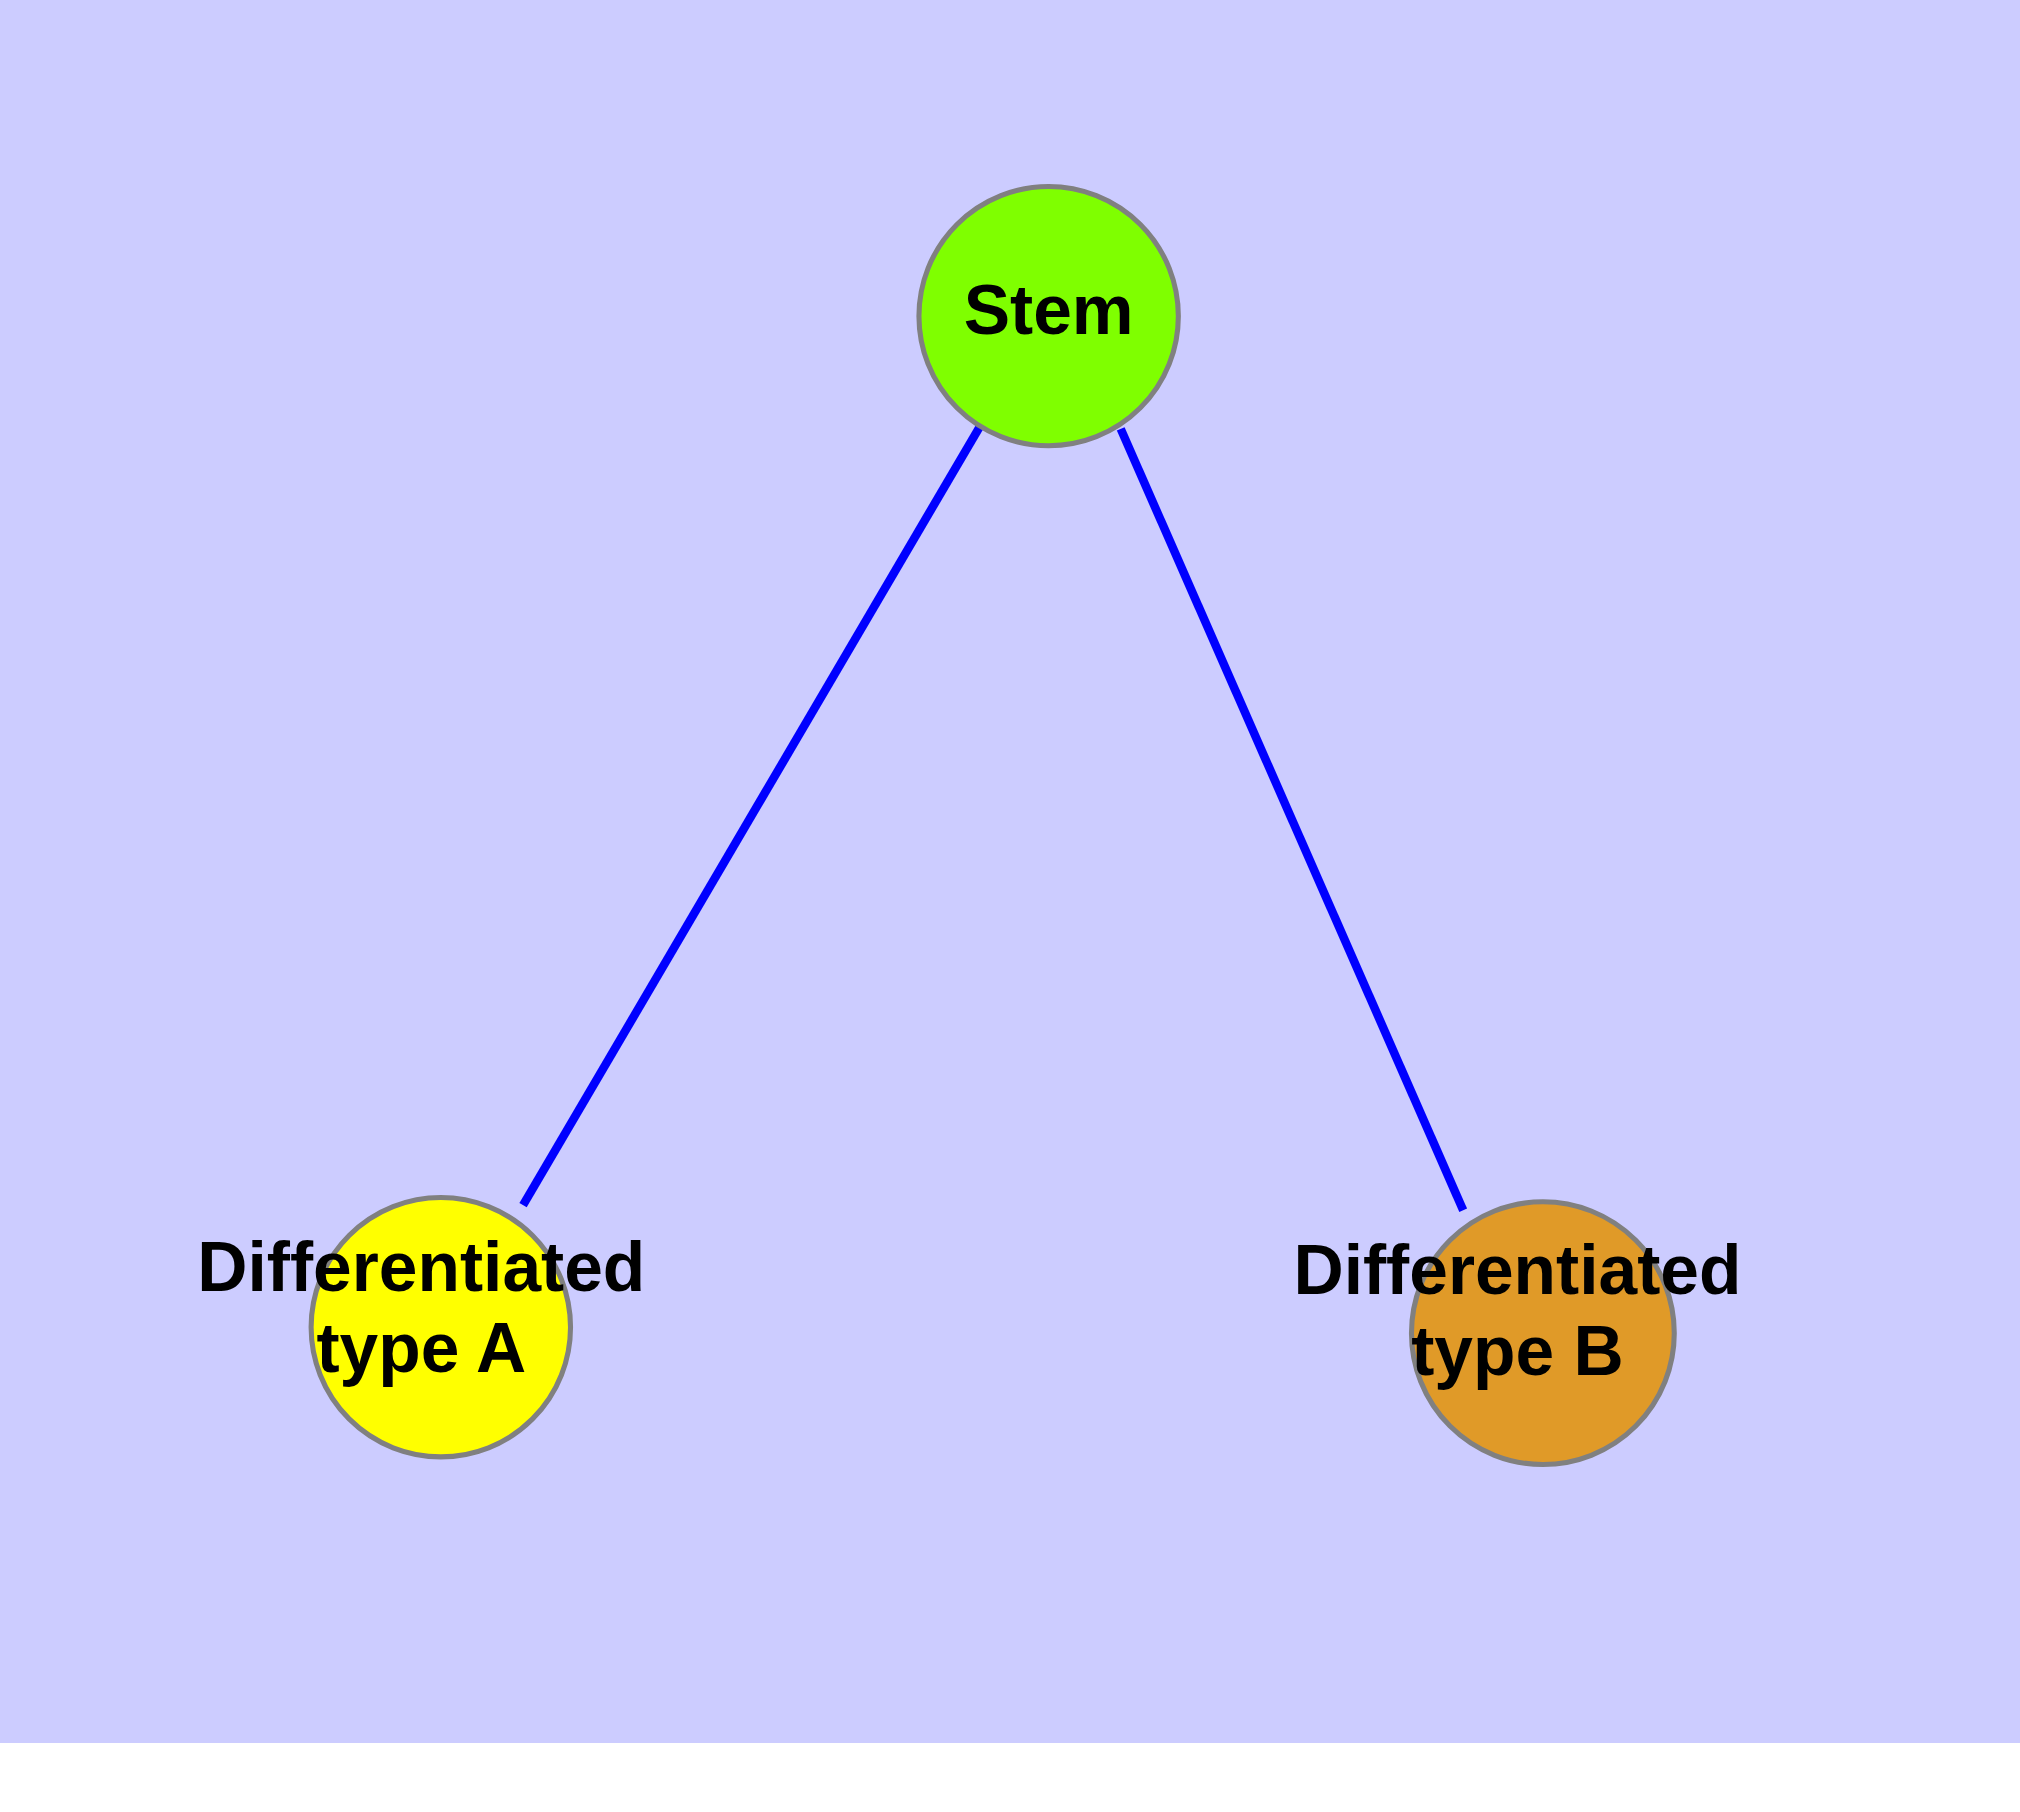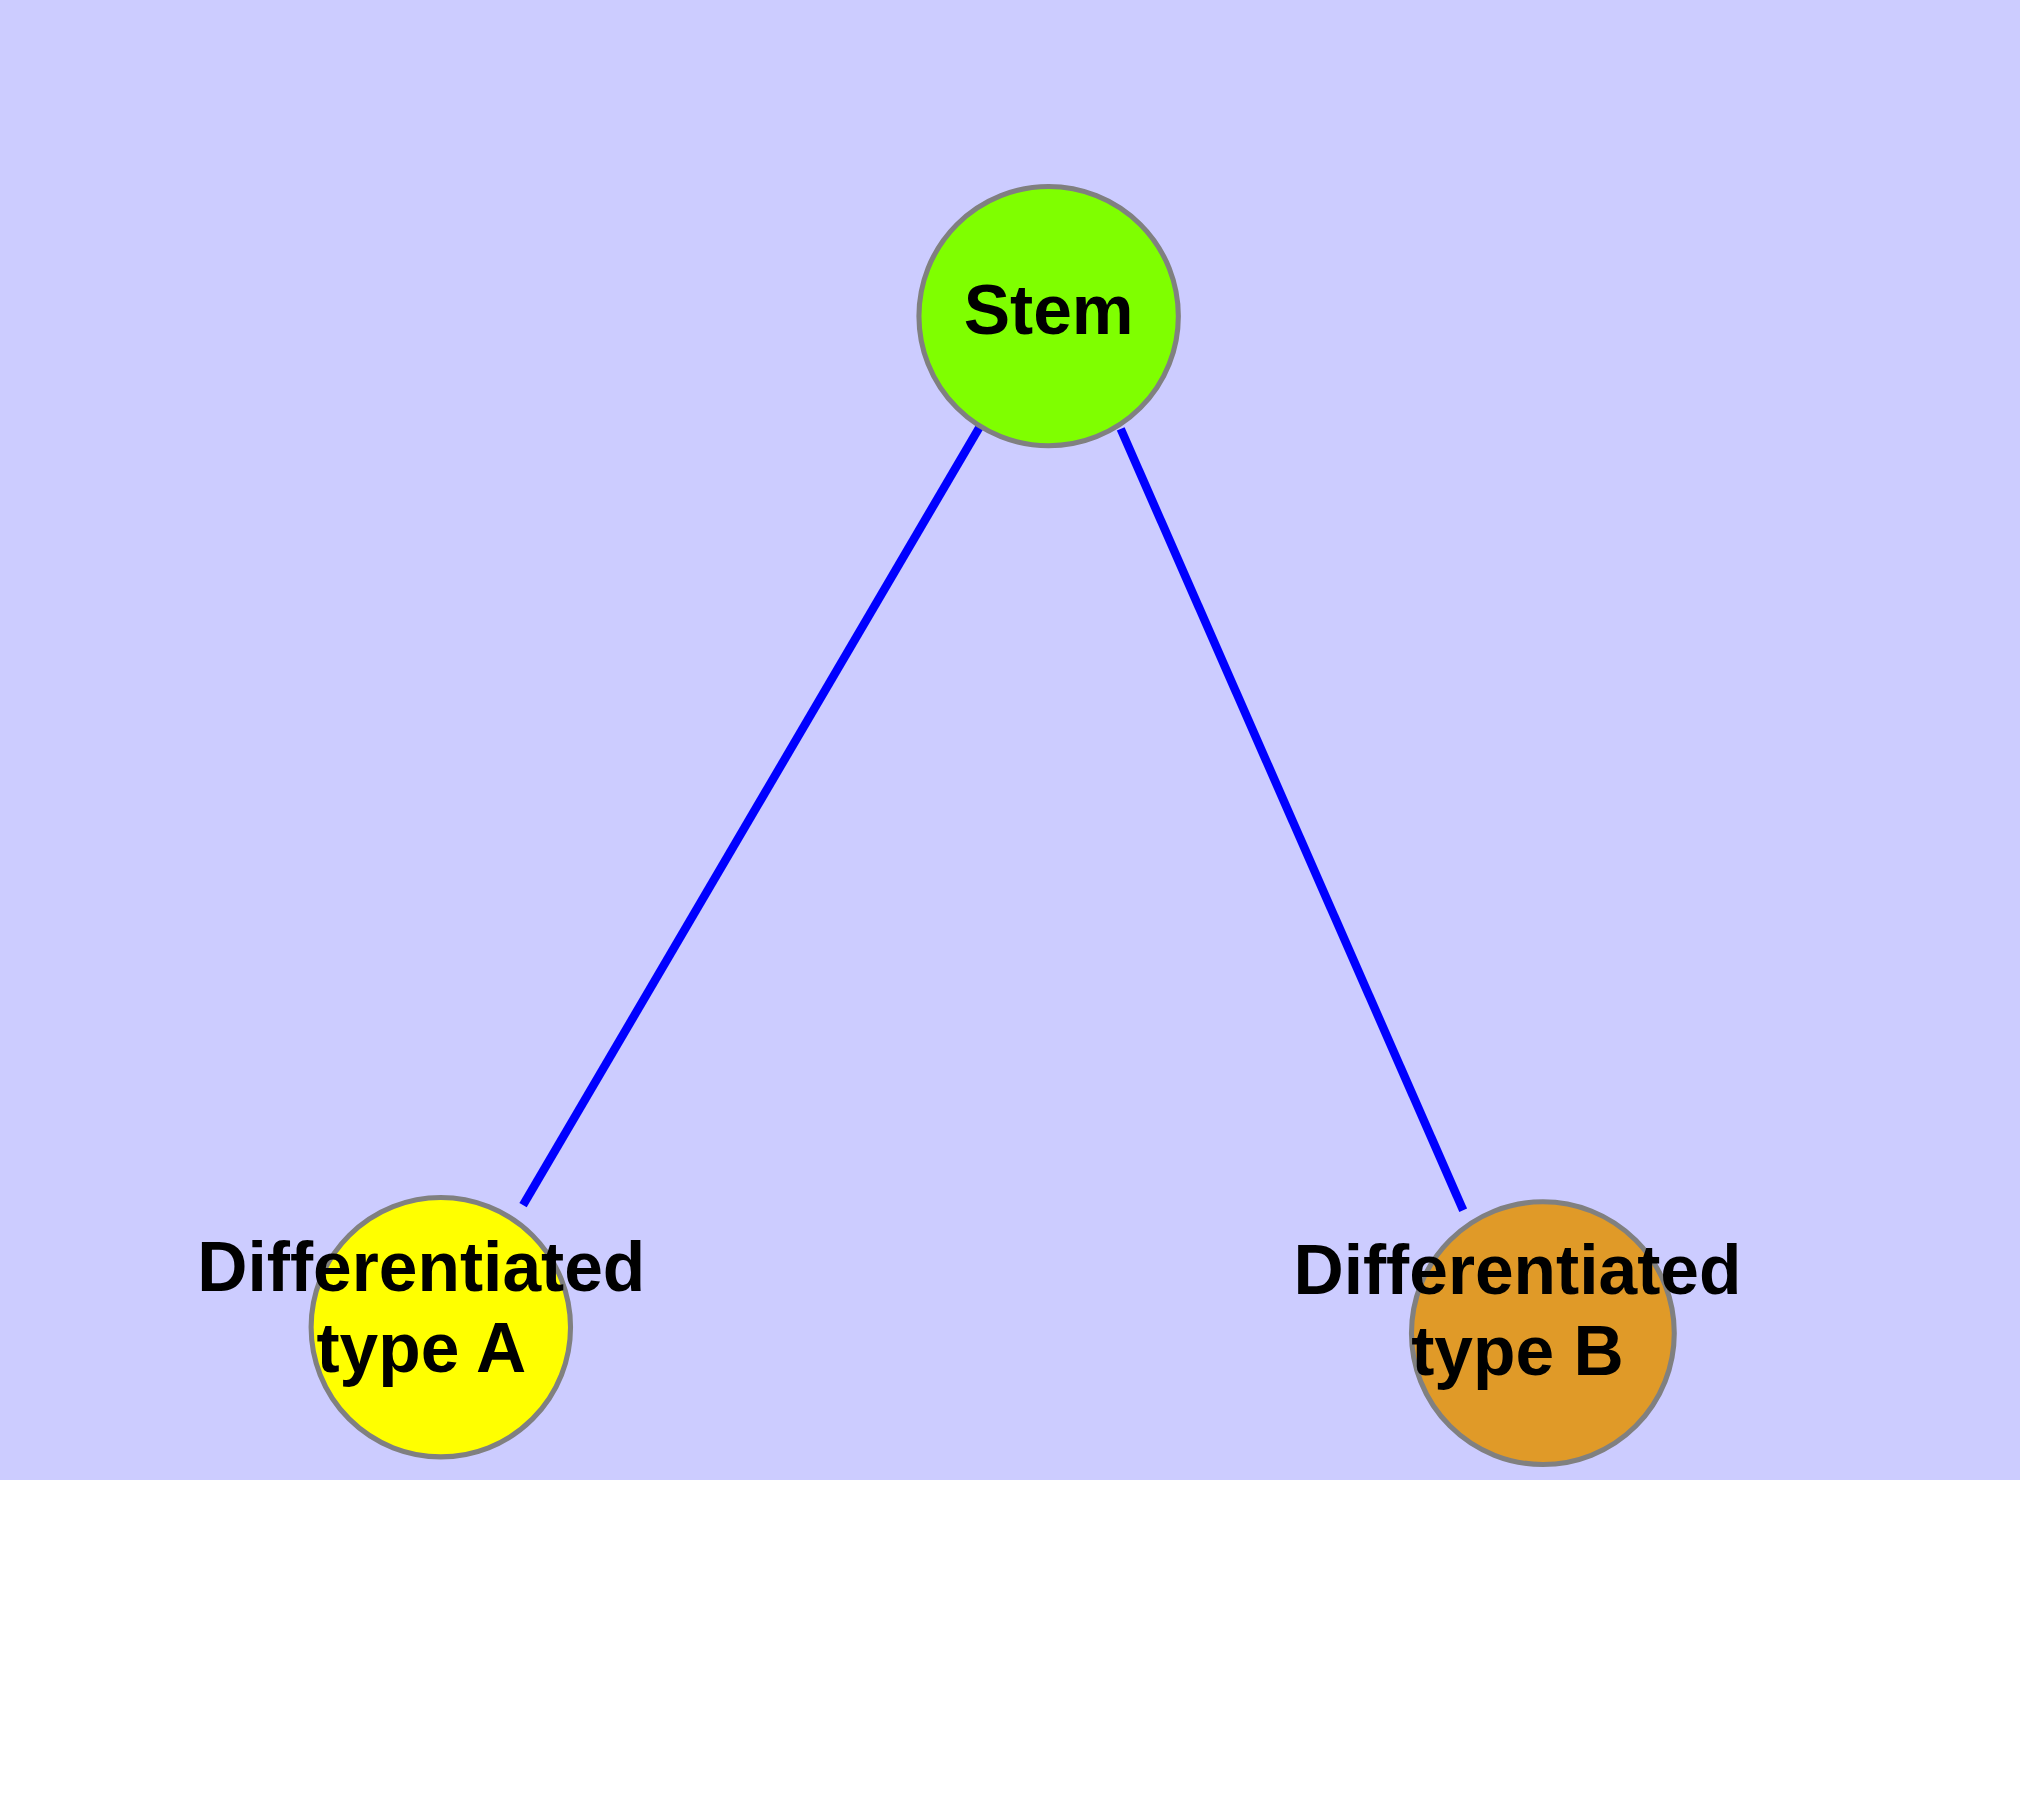--- a/index.html
+++ b/index.html
@@ -28,21 +28,21 @@
     fill: #000000;
     stroke: none;
     text-anchor: middle;
     dominant-baseline: middle;
     paint-order: normal;
   }
 </style>
 </head>
 <body>
 
-<div id="canvas" style="width: 2021px; height: 1480px;">
+<div id="canvas" style="width: 2021px; height: 1743px;">
   <svg id="graph-svg" viewBox="0 0 2384 2138" xmlns="http://www.w3.org/2000/svg" preserveAspectRatio="none" style="width: 2021px; height: 1812px;">
     <rect id="bg-rect" x="0" y="0" width="2384" height="2138" fill="#CCCCFF"></rect>
     <g id="edge-layer">
         <line x1="1156" y1="503" x2="617" y2="1422" stroke="#0000FF" stroke-width="10" stroke-linecap="butt"></line>
         <line x1="1322" y1="506" x2="1726" y2="1428" stroke="#0000FF" stroke-width="10" stroke-linecap="butt"></line>
       </g>
     <g id="node-layer">
         <circle cx="1237" cy="373" r="153" fill="#7FFF00" stroke="#808080" stroke-width="6"></circle>
         <circle cx="520" cy="1566" r="153" fill="#FFFF00" stroke="#808080" stroke-width="6"></circle>
         <circle cx="1820" cy="1573" r="155" fill="#E09A28" stroke="#808080" stroke-width="6"></circle>

